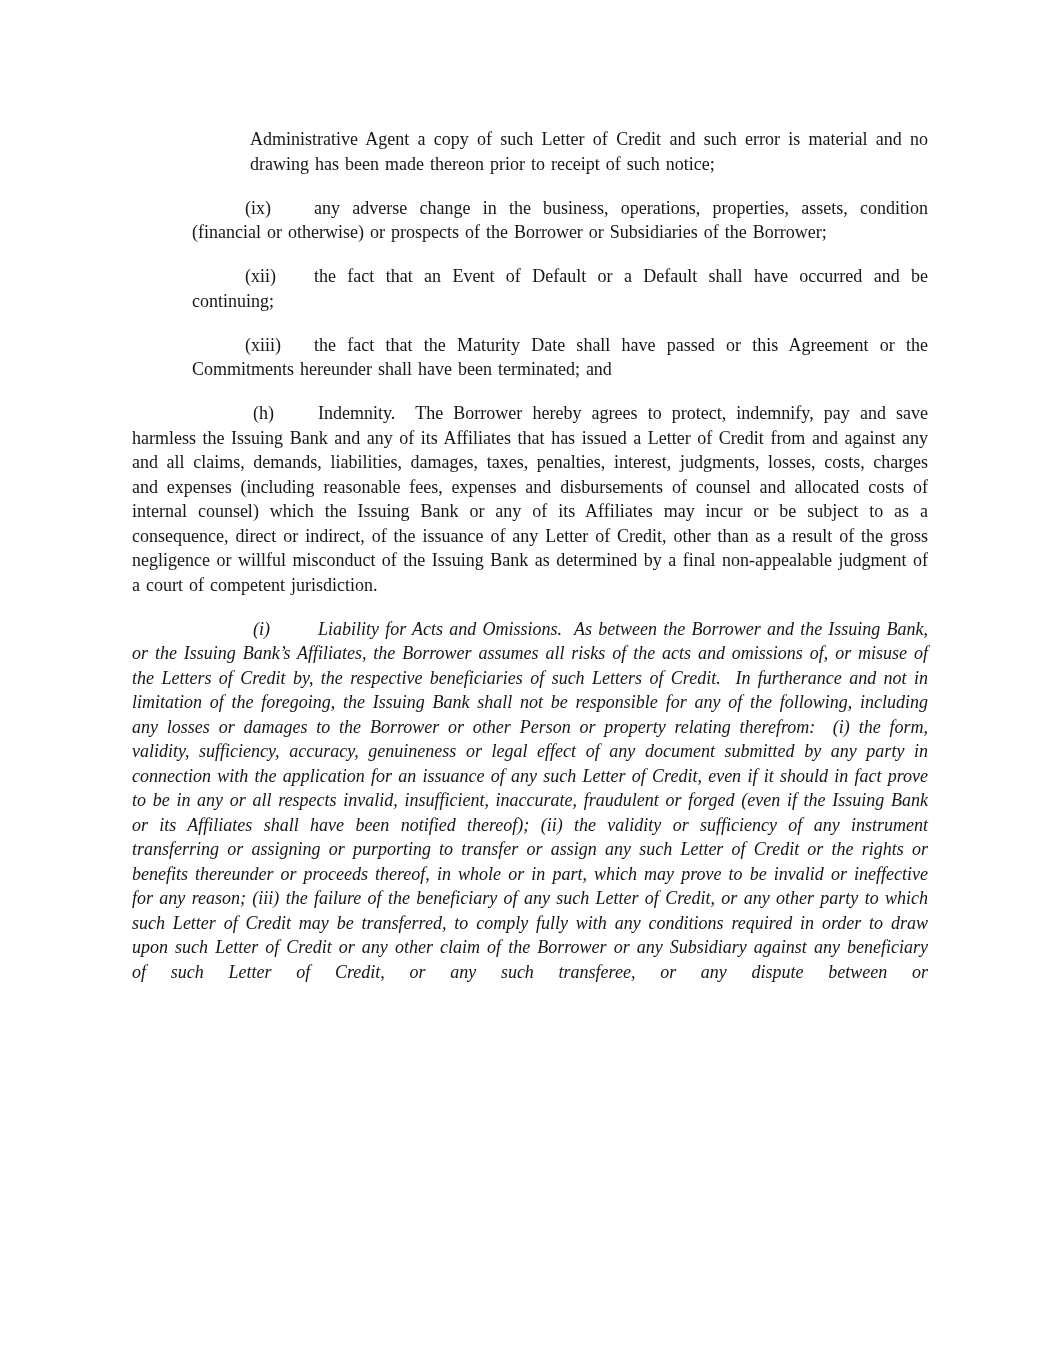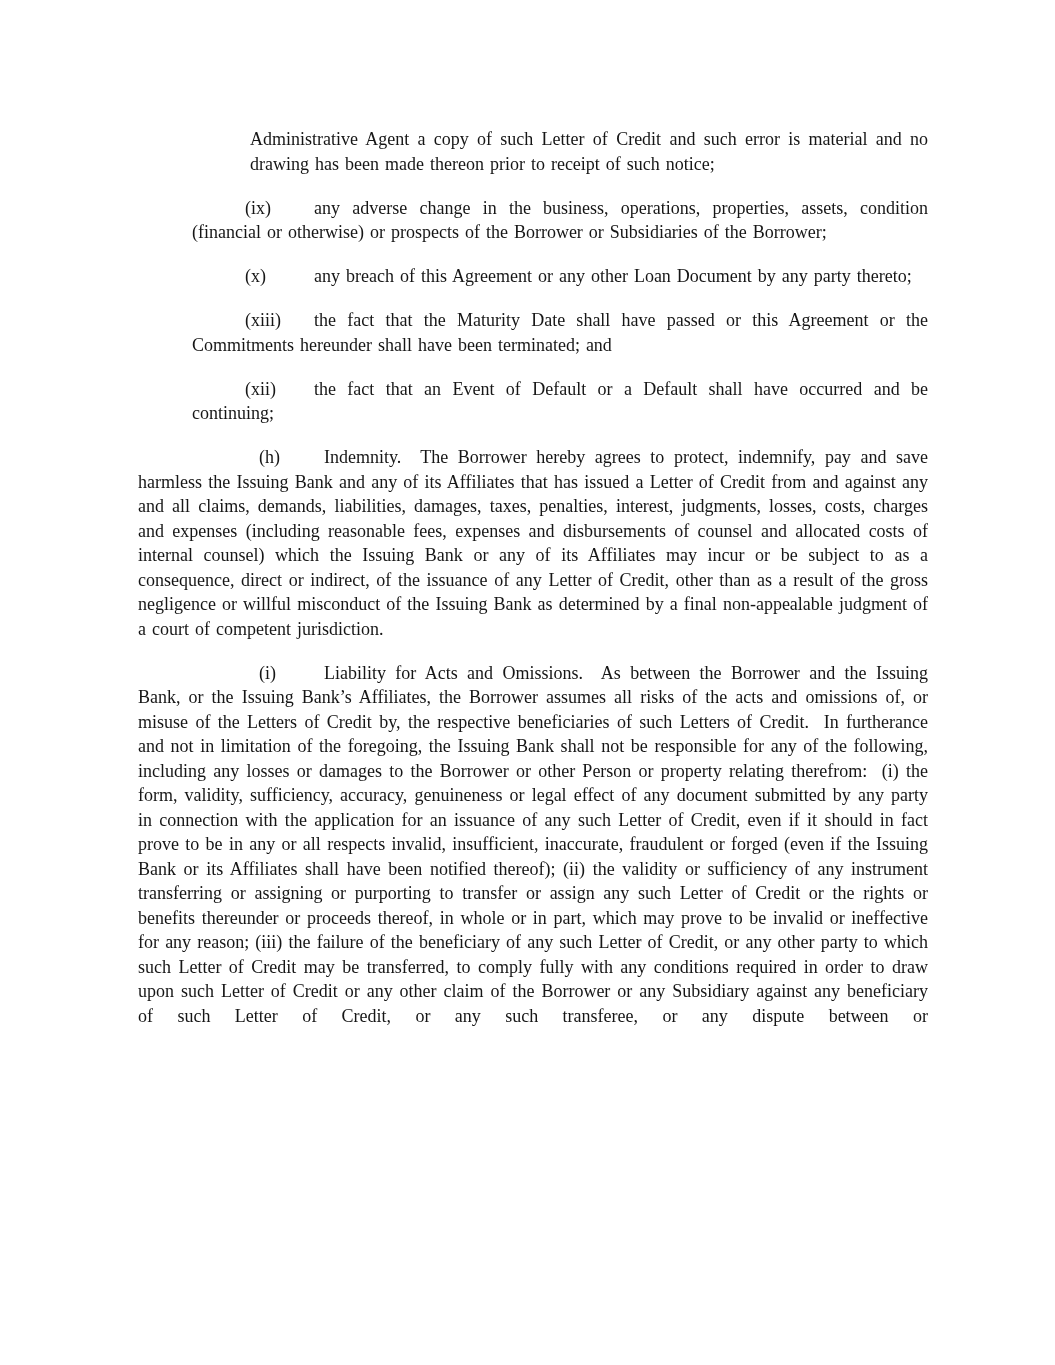--- a/index.html
+++ b/index.html
@@ -35,31 +35,31 @@
     margin-left: 126px;
     text-indent: 0;
   }
   
   p.sub {
     margin-left: 68px;
     text-indent: 53px;
   }
   
   p.main {
-    margin-left: 14px;
+    margin-left: 8px;
     text-indent: 121px;
   }
   .marker {
     display: inline-block;
     text-indent: 0;
   }
   p.sub .marker { width: 69px; }
   p.main .marker { width: 65px; }
   
-  .content p.para:last-child { text-align-last: justify; }
+  .content p.para:last-child { text-align-last: justify; font-style: italic; }
 
   .footer {
     position: absolute;
     left: 124px;
     top: 1263px;
     width: 804px;
     height: 22px;
     font-size: 14.5px;
     line-height: 18px;
     color: #0c4a6e;
@@ -76,23 +76,22 @@
     transform: translateX(-50%);
   }
 </style>
 </head>
 <body>
 
 <div class="page">
   <div class="content">
       <p class="para sub-cont"><span>Administrative Agent a copy of such Letter of Credit and such error is material and no drawing has been made thereon prior to receipt of such notice;</span></p>
       <p class="para sub"><span class="marker">(ix)</span><span>any adverse change in the business, operations, properties, assets, condition (financial or otherwise) or prospects of the Borrower or Subsidiaries of the Borrower;</span></p>
-      <p class="para sub"><span class="marker">(x)</span><span>any breach of this Agreement or any other Loan Document by any party thereto;</span></p>
+      <p class="para sub"><span class="marker">(xii)</span><span>the fact that an Event of Default or a Default shall have occurred and be continuing;</span></p>
       <p class="para sub"><span class="marker">(xiii)</span><span>the fact that the Maturity Date shall have passed or this Agreement or the Commitments hereunder shall have been terminated; and</span></p>
-      <p class="para sub"><span class="marker">(xii)</span><span>the fact that an Event of Default or a Default shall have occurred and be continuing;</span></p>
       <p class="para main"><span class="marker">(h)</span><span>Indemnity.&nbsp; The Borrower hereby agrees to protect, indemnify, pay and save harmless the Issuing Bank and any of its Affiliates that has issued a Letter of Credit from and against any and all claims, demands, liabilities, damages, taxes, penalties, interest, judgments, losses, costs, charges and expenses (including reasonable fees, expenses and disbursements of counsel and allocated costs of internal counsel) which the Issuing Bank or any of its Affiliates may incur or be subject to as a consequence, direct or indirect, of the issuance of any Letter of Credit, other than as a result of the gross negligence or willful misconduct of the Issuing Bank as determined by a final non-appealable judgment of a court of competent jurisdiction.</span></p>
       <p class="para main"><span class="marker">(i)</span><span>Liability for Acts and Omissions.&nbsp; As between the Borrower and the Issuing Bank, or the Issuing Bank’s Affiliates, the Borrower assumes all risks of the acts and omissions of, or misuse of the Letters of Credit by, the respective beneficiaries of such Letters of Credit.&nbsp; In furtherance and not in limitation of the foregoing, the Issuing Bank shall not be responsible for any of the following, including any losses or damages to the Borrower or other Person or property relating therefrom:&nbsp; (i) the form, validity, sufficiency, accuracy, genuineness or legal effect of any document submitted by any party in connection with the application for an issuance of any such Letter of Credit, even if it should in fact prove to be in any or all respects invalid, insufficient, inaccurate, fraudulent or forged (even if the Issuing Bank or its Affiliates shall have been notified thereof); (ii) the validity or sufficiency of any instrument transferring or assigning or purporting to transfer or assign any such Letter of Credit or the rights or benefits thereunder or proceeds thereof, in whole or in part, which may prove to be invalid or ineffective for any reason; (iii) the failure of the beneficiary of any such Letter of Credit, or any other party to which such Letter of Credit may be transferred, to comply fully with any conditions required in order to draw upon such Letter of Credit or any other claim of the Borrower or any Subsidiary against any beneficiary of such Letter of Credit, or any such transferee, or any dispute between or</span></p>
     </div>
   <div class="footer">
     <span class="doc-id">781366594 19619932</span>
     <span class="page-num">60</span>
   </div>
 </div>
 
 </body></html>

